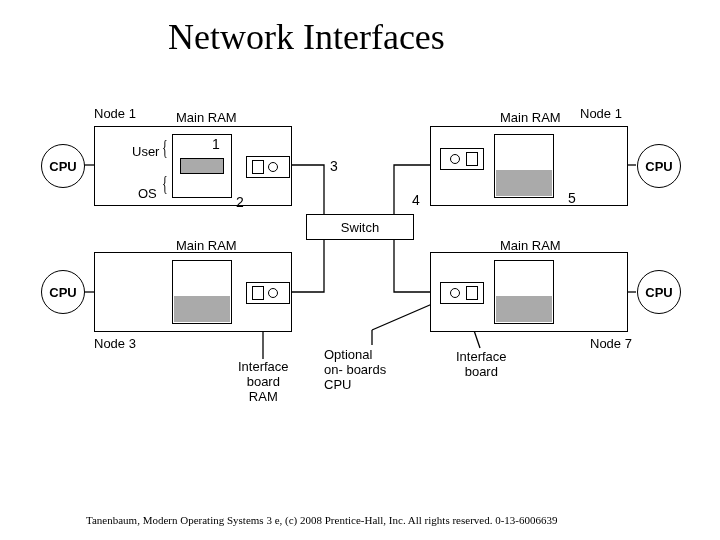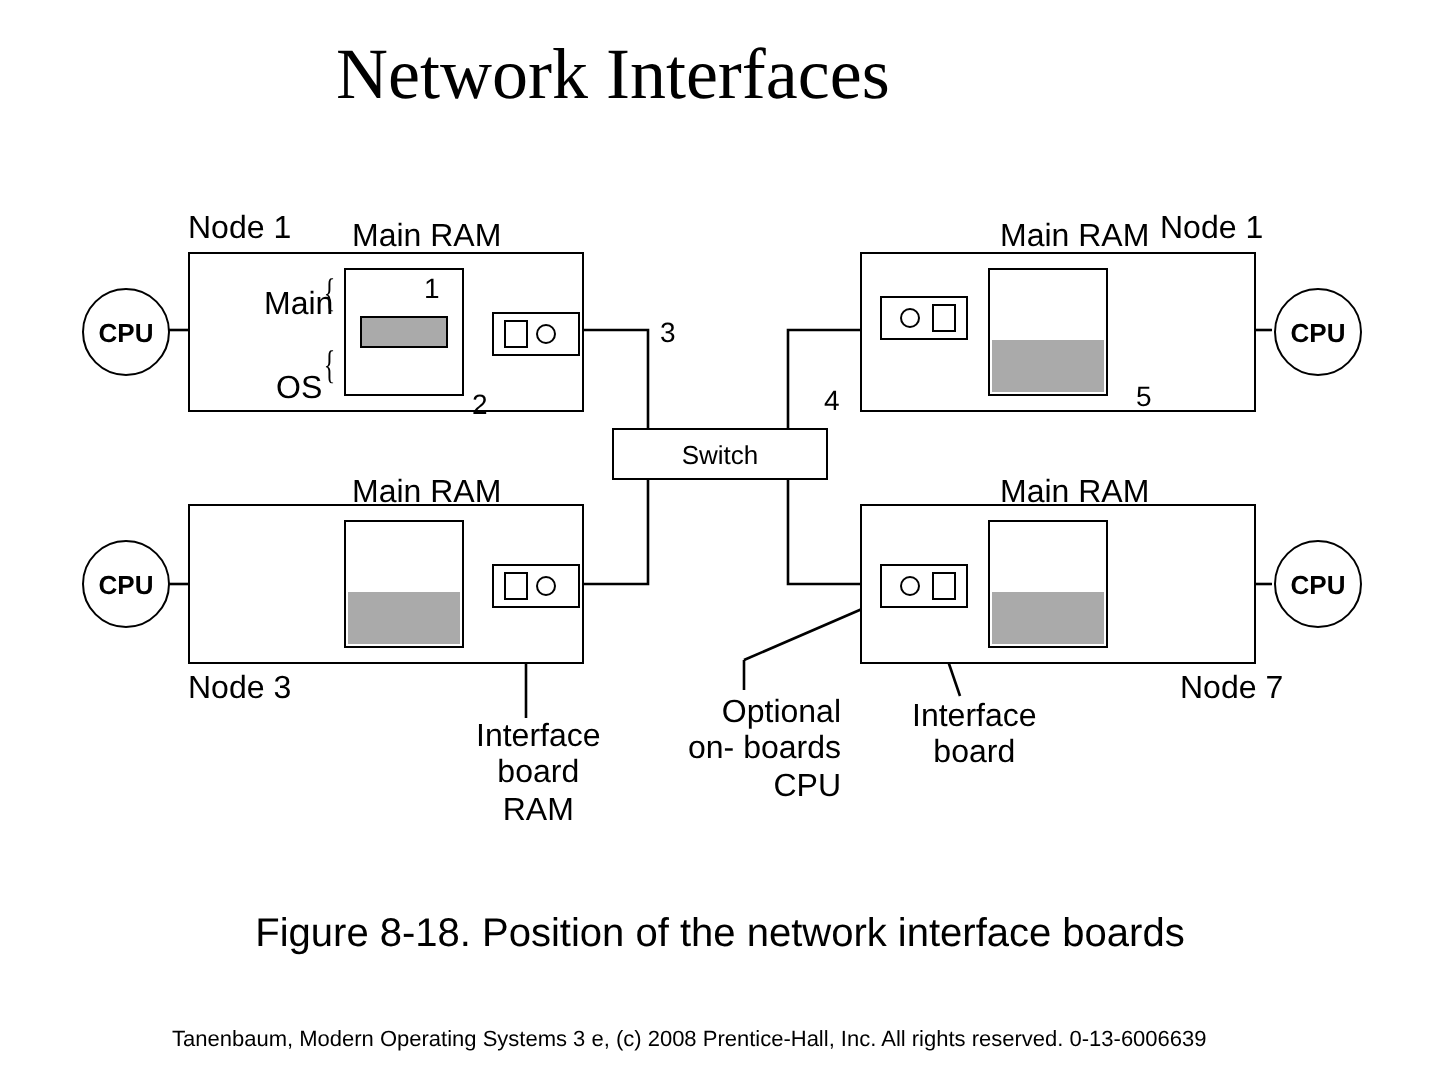--- a/index.html
+++ b/index.html
@@ -1,28 +1,28 @@
 <!DOCTYPE html>
 <html><head>
 <meta charset="utf-8">
 <style>
   html,body{margin:0;padding:0;background:#fff;font-family:Helvetica,Arial,sans-serif;color:#000}
   #stage{position:relative;width:720px;height:540px}
   .abs{position:absolute}
   .title{font-size:36px;font-family:"Times New Roman",serif;font-weight:400}
   .caption{font-size:20px;font-family:Helvetica,Arial,sans-serif;text-align:center;width:100%}
-  .footer{font-size:11px;font-family:Liberation Sans, sans-serif}
+  .footer{font-size:11px;font-family:Liberation Serif, serif}
   .nodebox{border:1.5px solid #000;background:#fff}
   .cpu{border:1.5px solid #000;border-radius:50%;width:42px;height:42px;display:flex;align-items:center;justify-content:center;font-size:13px;font-weight:700;background:#fff}
   .rambox{border:1.5px solid #000;background:#fff}
   .ramfill{background:#aaa}
   .ifbox{border:1.5px solid #000;background:#fff}
   .smallbox{border:1.5px solid #000;background:#fff}
   .switchbox{border:1.5px solid #000;background:#fff;display:flex;align-items:center;justify-content:center;font-size:13px}
-  .lbl{font-size:16px}
+  .lbl{font-size:13px}
   .num{font-size:14px}
   .brace{font-family:"Times New Roman",serif;font-size:20px;transform:scaleX(0.6)}
   svg{position:absolute;left:0;top:0;pointer-events:none}
 </style>
 </head>
 <body>
 
 <div id="stage">
 
   <div class="abs title" style="left:168px;top:16px">Network Interfaces</div>
@@ -71,21 +71,21 @@
 
   <div class="abs lbl" style="left:94px;top:106px;font-weight:400">Node 1</div>
   <div class="abs cpu" style="left:41px;top:144px">
       <span>CPU</span>
     </div>
   <div class="abs nodebox" style="left:94px;top:126px;width:196px;height:78px"></div>
   <div class="abs lbl" style="left:176px;top:110px">Main RAM</div>
 
   <div class="abs rambox" style="left:172px;top:134px;width:58px;height:62px"></div>
   <div class="abs" style="left:180px;top:158px;width:42px;height:14px;border:1px solid #000;background:#aaa"></div>
-  <div class="abs lbl" style="left:132px;top:144px">Main</div>
+  <div class="abs lbl" style="left:132px;top:144px">User</div>
   <div class="abs lbl" style="left:138px;top:186px">OS</div>
   <div class="abs brace" style="left:160px;top:136px">{</div>
   <div class="abs brace" style="left:160px;top:172px">{</div>
 
   <div class="abs ifbox" style="left:246px;top:156px;width:42px;height:20px"></div>
   <div class="abs smallbox" style="left:252px;top:160px;width:10px;height:12px"></div>
   <div class="abs" style="left:268px;top:162px;width:8px;height:8px;border:1px solid #000;border-radius:50%"></div>
   <div class="abs num" style="left:212px;top:136px">1</div>
   <div class="abs num" style="left:236px;top:194px">2</div>
   <div class="abs num" style="left:330px;top:158px">3</div>
@@ -130,27 +130,26 @@
   <div class="abs ifbox" style="left:440px;top:282px;width:42px;height:20px"></div>
   <div class="abs smallbox" style="left:466px;top:286px;width:10px;height:12px"></div>
   <div class="abs" style="left:450px;top:288px;width:8px;height:8px;border:1px solid #000;border-radius:50%"></div>
   <div class="abs lbl" style="left:590px;top:336px">Node 7</div>
 
   <div class="abs lbl" style="left:238px;top:360px;text-align:center;line-height:1.15">
     <span>Interface</span><br>
     <span>board</span><br>
     <span>RAM</span>
   </div>
-  <div class="abs lbl" style="left:344px;top:348px;text-align:right;line-height:1.15">
+  <div class="abs lbl" style="left:324px;top:348px;text-align:left;line-height:1.15">
     <span>Optional</span><br>
     <span>on- boards</span><br>
     <span>CPU</span>
   </div>
   <div class="abs lbl" style="left:456px;top:350px;text-align:center;line-height:1.15">
     <span>Interface</span><br>
     <span>board</span>
   </div>
 
-  <div class="abs caption" style="left:0;top:456px">Figure 8-18. Position of the network interface boards</div>
 
   <div class="abs footer" style="left:86px;top:514px">Tanenbaum, Modern Operating Systems 3 e, (c) 2008 Prentice-Hall, Inc. All rights reserved. 0-13-6006639</div>
 
 </div>
 
 </body></html>

